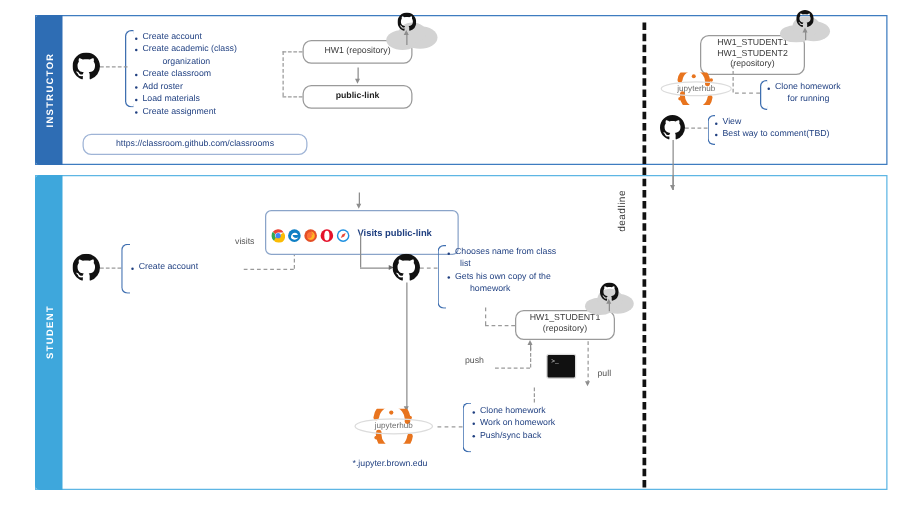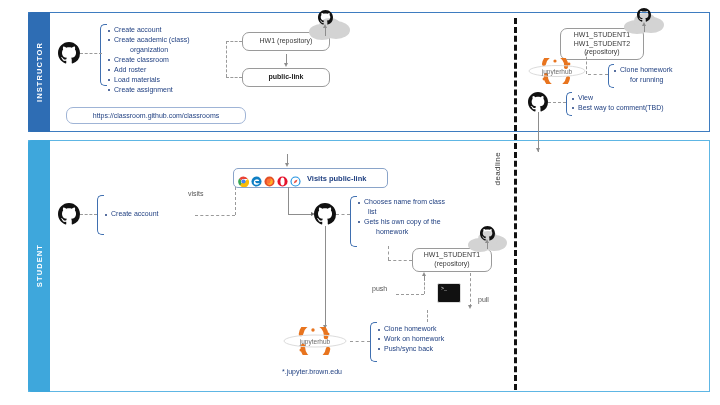--- a/index.html
+++ b/index.html
@@ -229,21 +229,21 @@
     <ul>
         <li>Create account</li>
       </ul>
   </div>
 
   <div class="edgelbl" style="left:188px;top:190px;">visits</div>
   <div class="ln dash-h" style="left:195px;top:215px;width:40px;"></div>
   <div class="ln dash-v" style="left:235px;top:182px;height:33px;"></div>
   <div class="ln dash-h" style="left:235px;top:182px;width:25px;"></div>
 
-  <div class="browserbar" style="left:233px;top:168px;width:155px;height:20px;text-align:center;">
+  <div class="browserbar" style="left:212px;top:168px;width:155px;height:36px;text-align:center;">
     <span class="bicon">
       <svg width="11" height="11" viewBox="0 0 24 24">
         <circle cx="12" cy="12" r="11" fill="#fff"></circle>
         <path d="M12 1a11 11 0 0 1 9.5 5.5H12a5.5 5.5 0 0 0-5 3.2L2.8 5.4A11 11 0 0 1 12 1z" fill="#EA4335"></path>
         <path d="M2.8 5.4L7 9.7A5.5 5.5 0 0 0 9 16.6L4.7 21A11 11 0 0 1 2.8 5.4z" fill="#34A853"></path>
         <path d="M21.5 6.5A11 11 0 0 1 4.7 21l4.6-7.9A5.5 5.5 0 0 0 17 9.6z" fill="#FBBC05"></path>
         <circle cx="12" cy="12" r="4.6" fill="#4285F4"></circle>
       </svg>
     </span>
     <span class="bicon">

